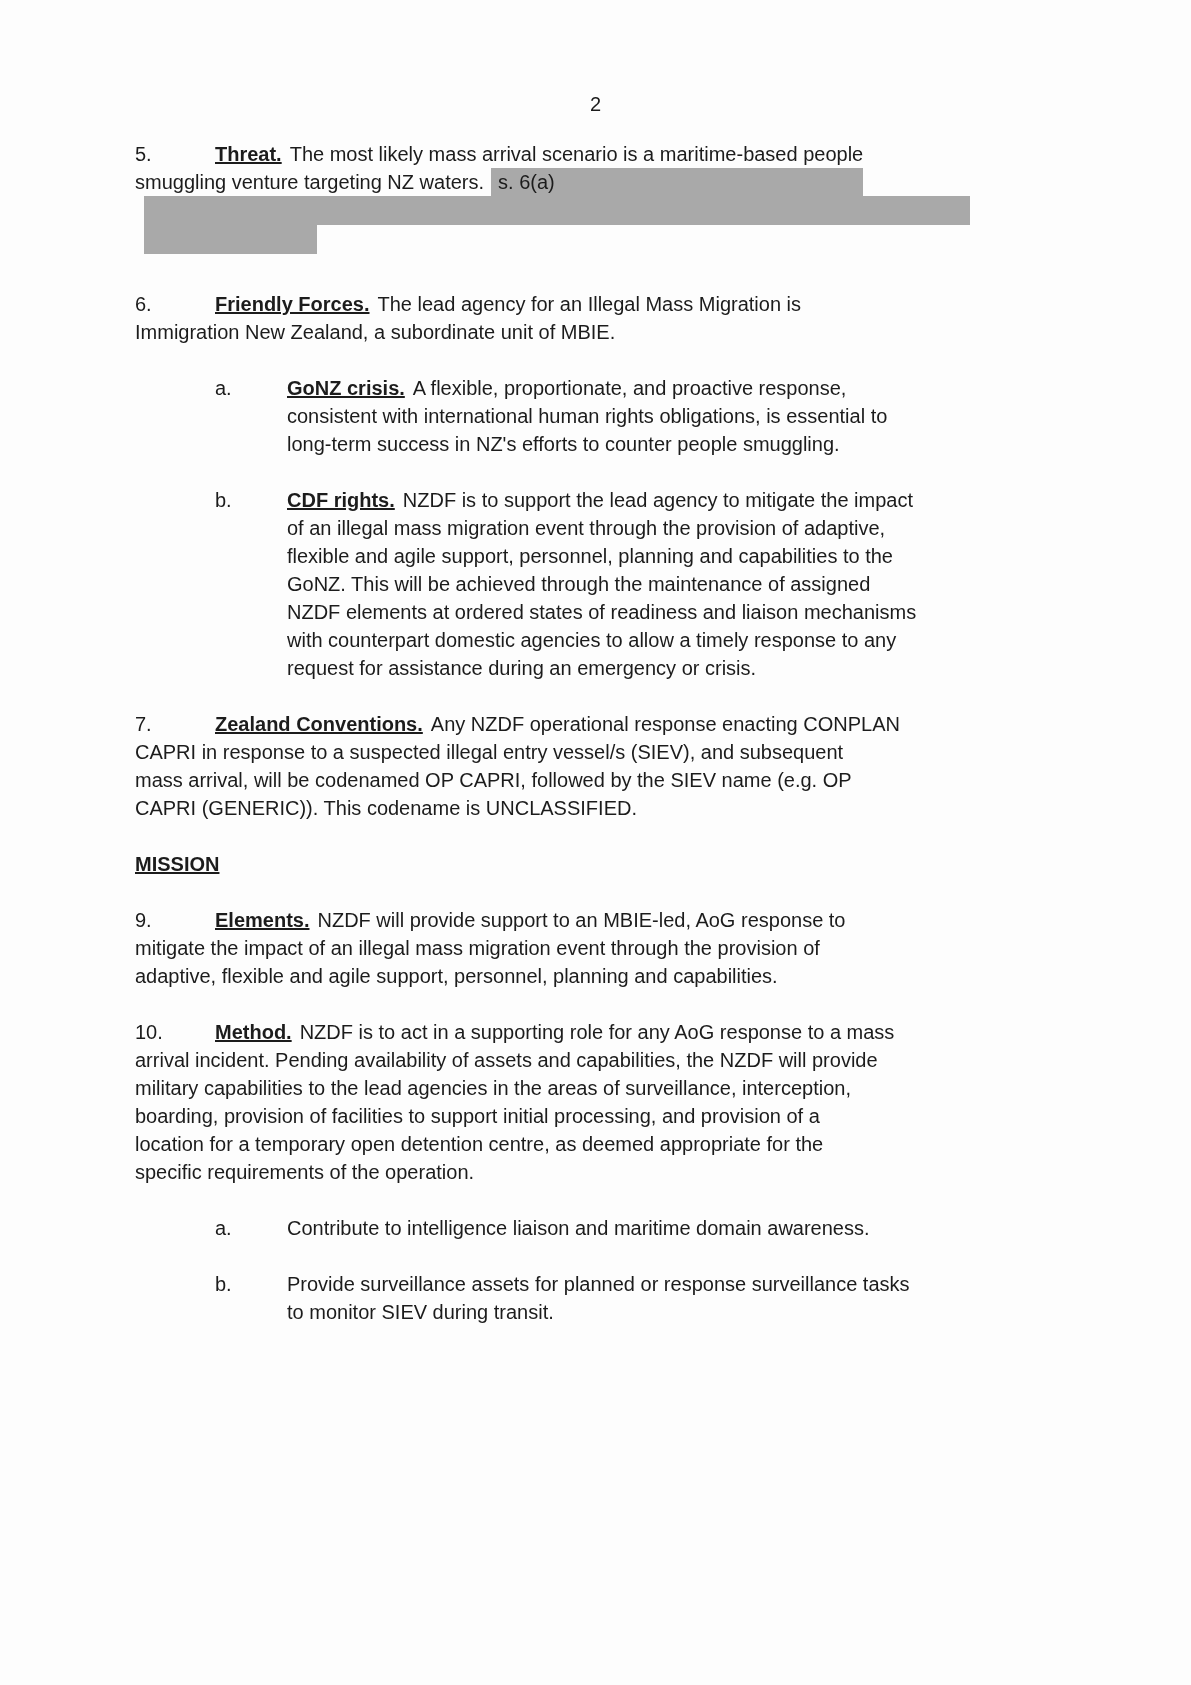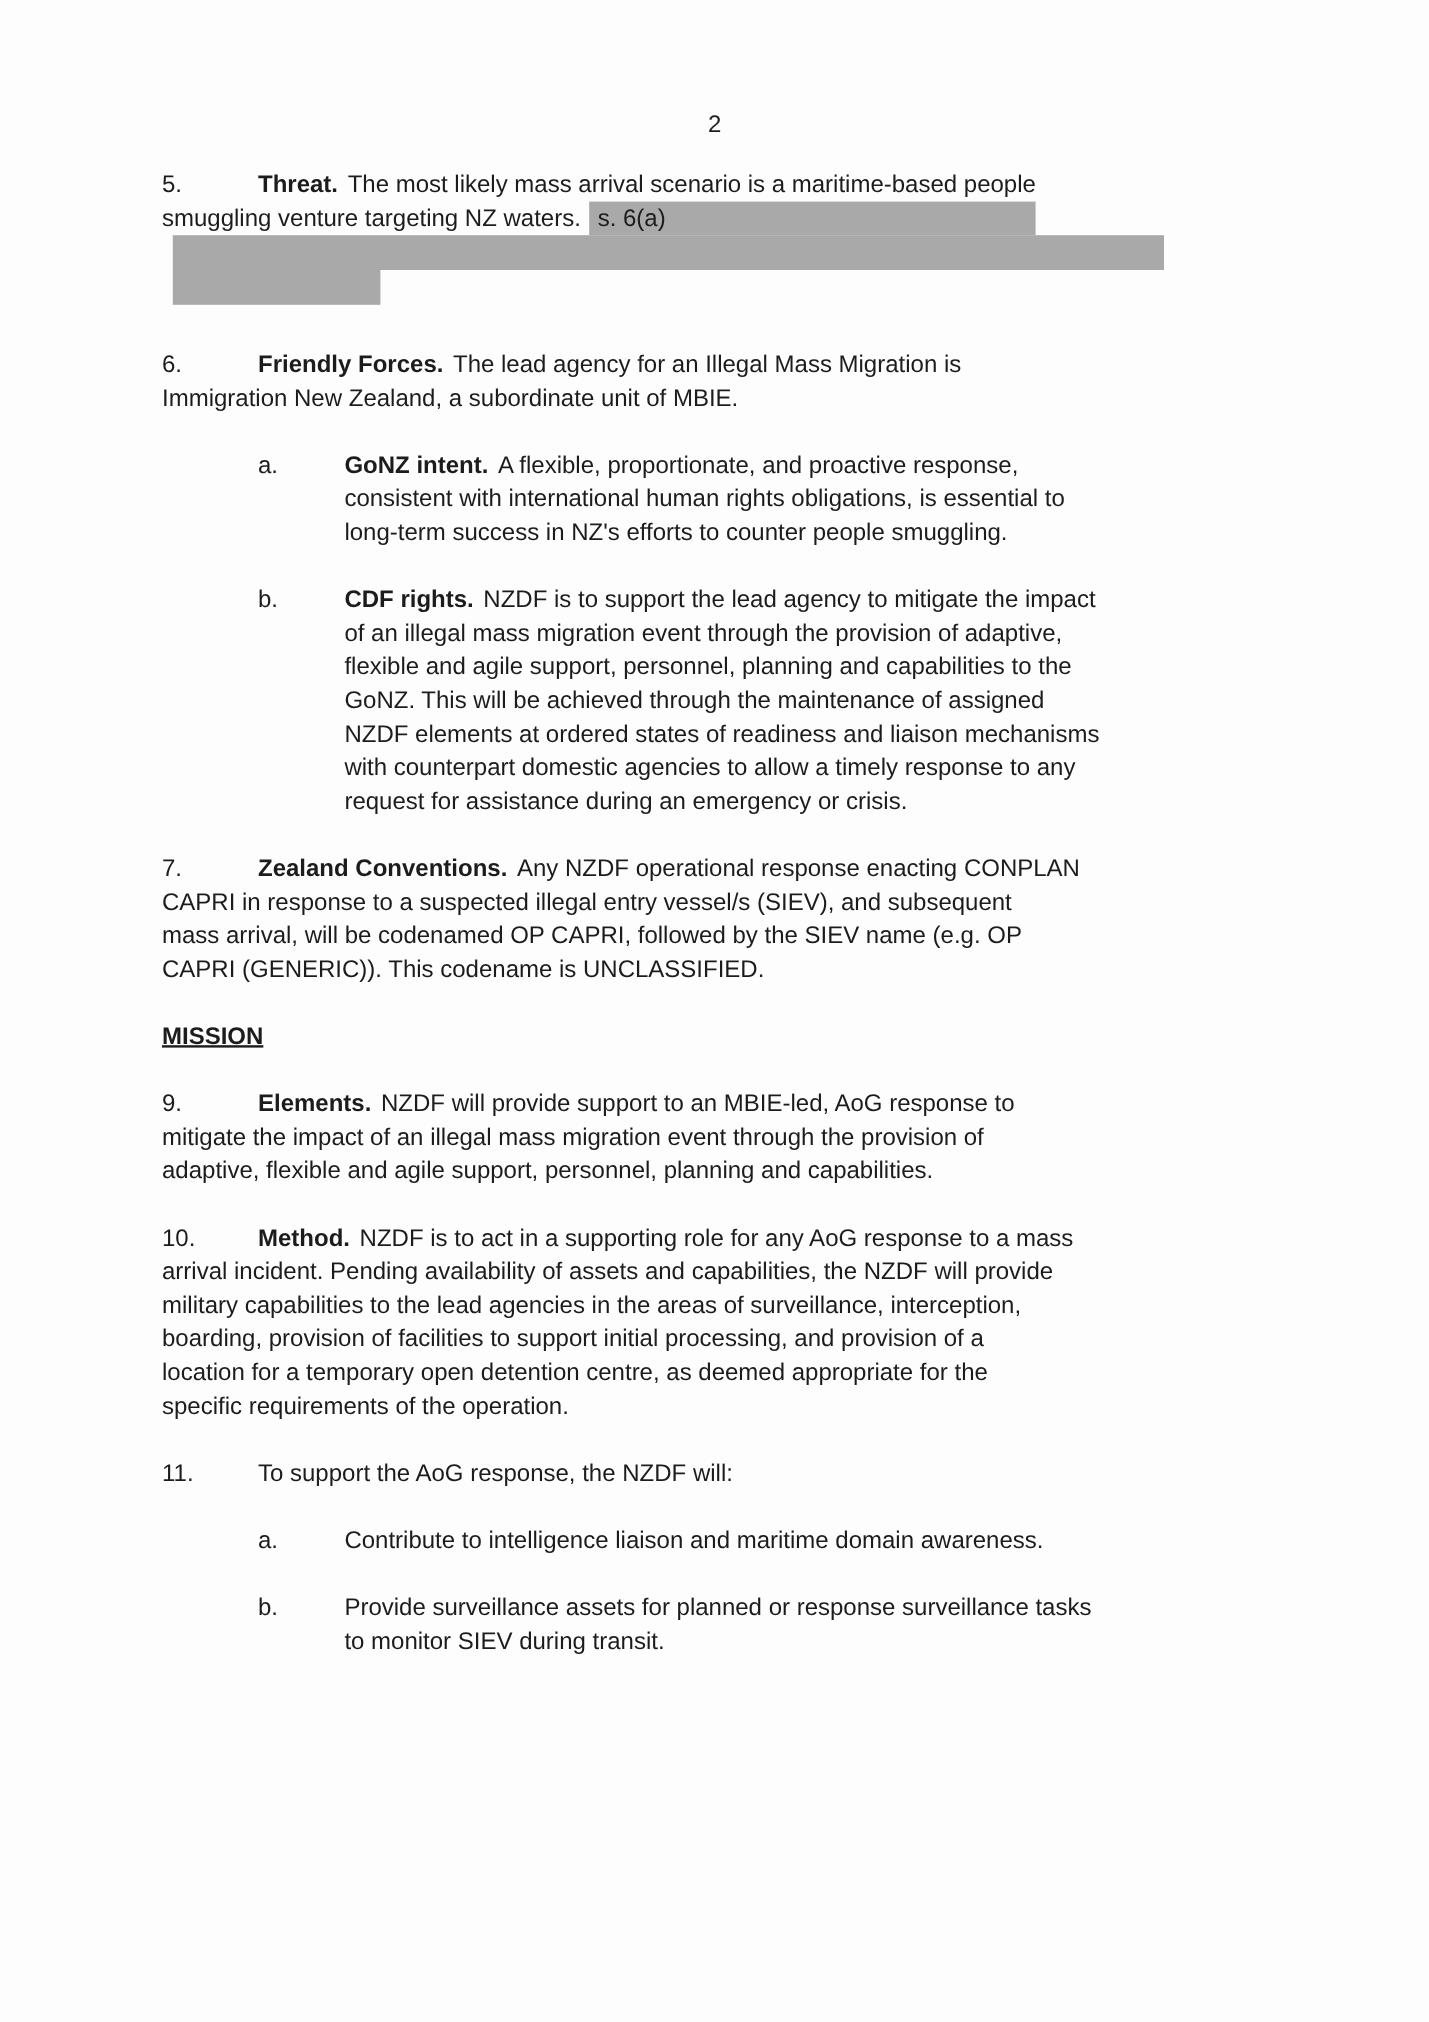--- a/index.html
+++ b/index.html
@@ -25,21 +25,21 @@
   .page-number{
     position:absolute;
     top:90px;
     left:0;
     right:0;
     text-align:center;
   }
   .para{margin:0 0 28px 0;}
   .para.threat{margin-bottom:36px;}
   .pnum{display:inline-block;width:80px;}
-  .plabel{font-weight:bold;margin-right:8px;}
+  .plabel{font-weight:bold;margin-right:8px;text-decoration:underline;}
   .ptext{white-space:pre-line;}
   .sub{display:flex;margin:0 0 28px 80px;}
   .sletter{flex:0 0 72px;}
   .stext{flex:1;}
   .stext .ptext{white-space:pre-line;}
   .heading{font-weight:bold;margin:0 0 28px 0;text-decoration:underline;}
   .redact-inline{
     display:inline-block;
     vertical-align:top;
     height:28px;
@@ -69,21 +69,21 @@
     <div class="redact-bar b3"></div>
   </div>
 
   <div class="para">
     <span class="pnum">6.</span><span class="plabel">Friendly Forces.</span><span class="ptext">The lead agency for an Illegal Mass Migration is
 Immigration New Zealand, a subordinate unit of MBIE.</span>
   </div>
 
   <div class="sub">
     <span class="sletter">a.</span>
-    <div class="stext"><span class="plabel">GoNZ intent.</span><span class="ptext">A flexible, proportionate, and proactive response,
+    <div class="stext"><span class="plabel">GoNZ crisis.</span><span class="ptext">A flexible, proportionate, and proactive response,
 consistent with international human rights obligations, is essential to
 long-term success in NZ's efforts to counter people smuggling.</span></div>
   </div>
 
   <div class="sub">
     <span class="sletter">b.</span>
     <div class="stext"><span class="plabel">CDF rights.</span><span class="ptext">NZDF is to support the lead agency to mitigate the impact
 of an illegal mass migration event through the provision of adaptive,
 flexible and agile support, personnel, planning and capabilities to the
 GoNZ. This will be achieved through the maintenance of assigned
@@ -111,23 +111,20 @@
 
   <div class="para">
     <span class="pnum">10.</span><span class="plabel">Method.</span><span class="ptext">NZDF is to act in a supporting role for any AoG response to a mass
 arrival incident. Pending availability of assets and capabilities, the NZDF will provide
 military capabilities to the lead agencies in the areas of surveillance, interception,
 boarding, provision of facilities to support initial processing, and provision of a
 location for a temporary open detention centre, as deemed appropriate for the
 specific requirements of the operation.</span>
   </div>
 
-  <div class="para">
-    <span class="pnum">11.</span><span class="ptext">To support the AoG response, the NZDF will:</span>
-  </div>
 
   <div class="sub">
     <span class="sletter">a.</span>
     <div class="stext"><span class="ptext">Contribute to intelligence liaison and maritime domain awareness.</span></div>
   </div>
 
   <div class="sub">
     <span class="sletter">b.</span>
     <div class="stext"><span class="ptext">Provide surveillance assets for planned or response surveillance tasks
 to monitor SIEV during transit.</span></div>

